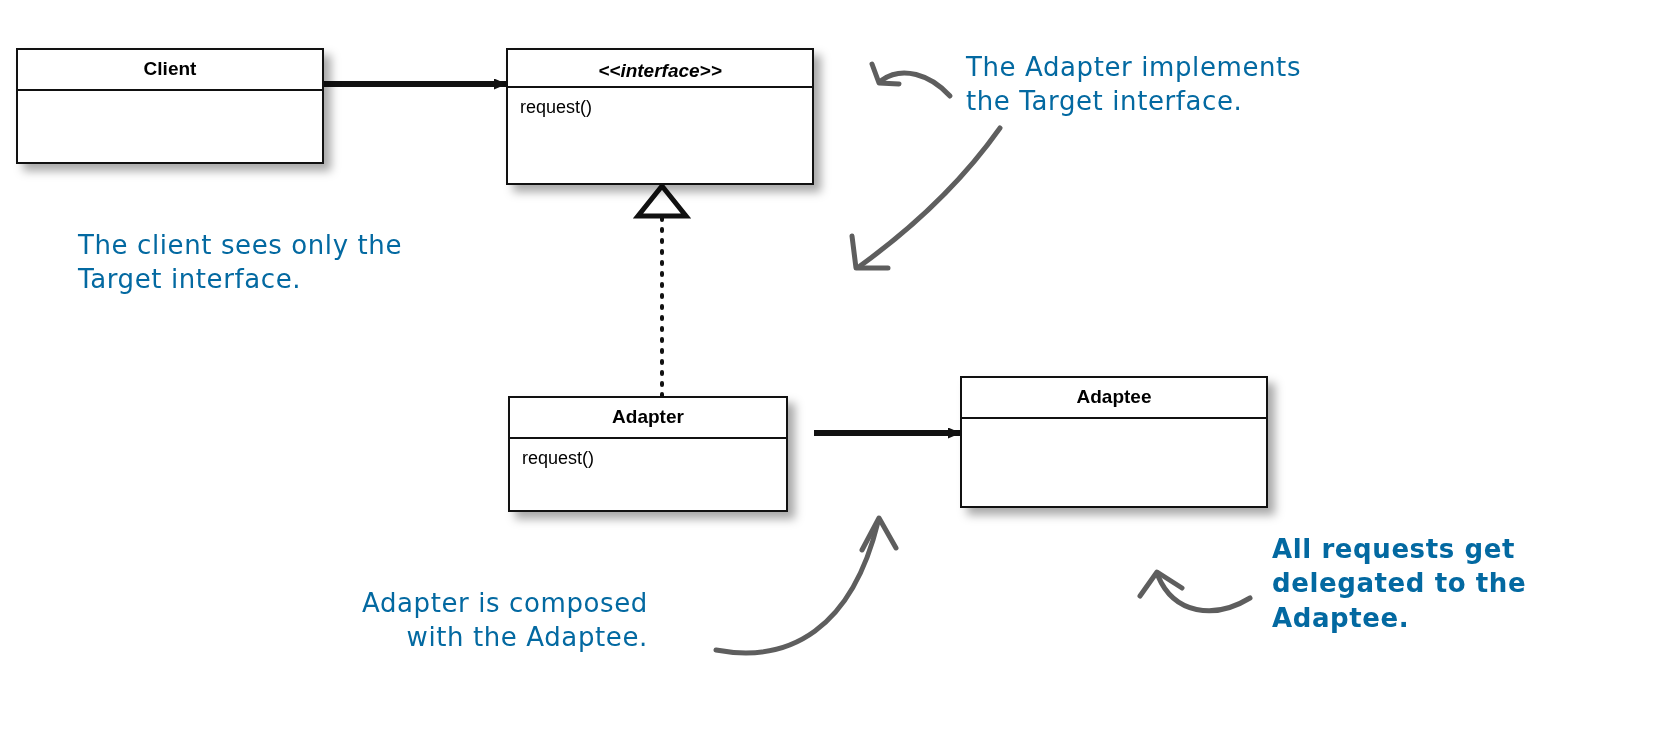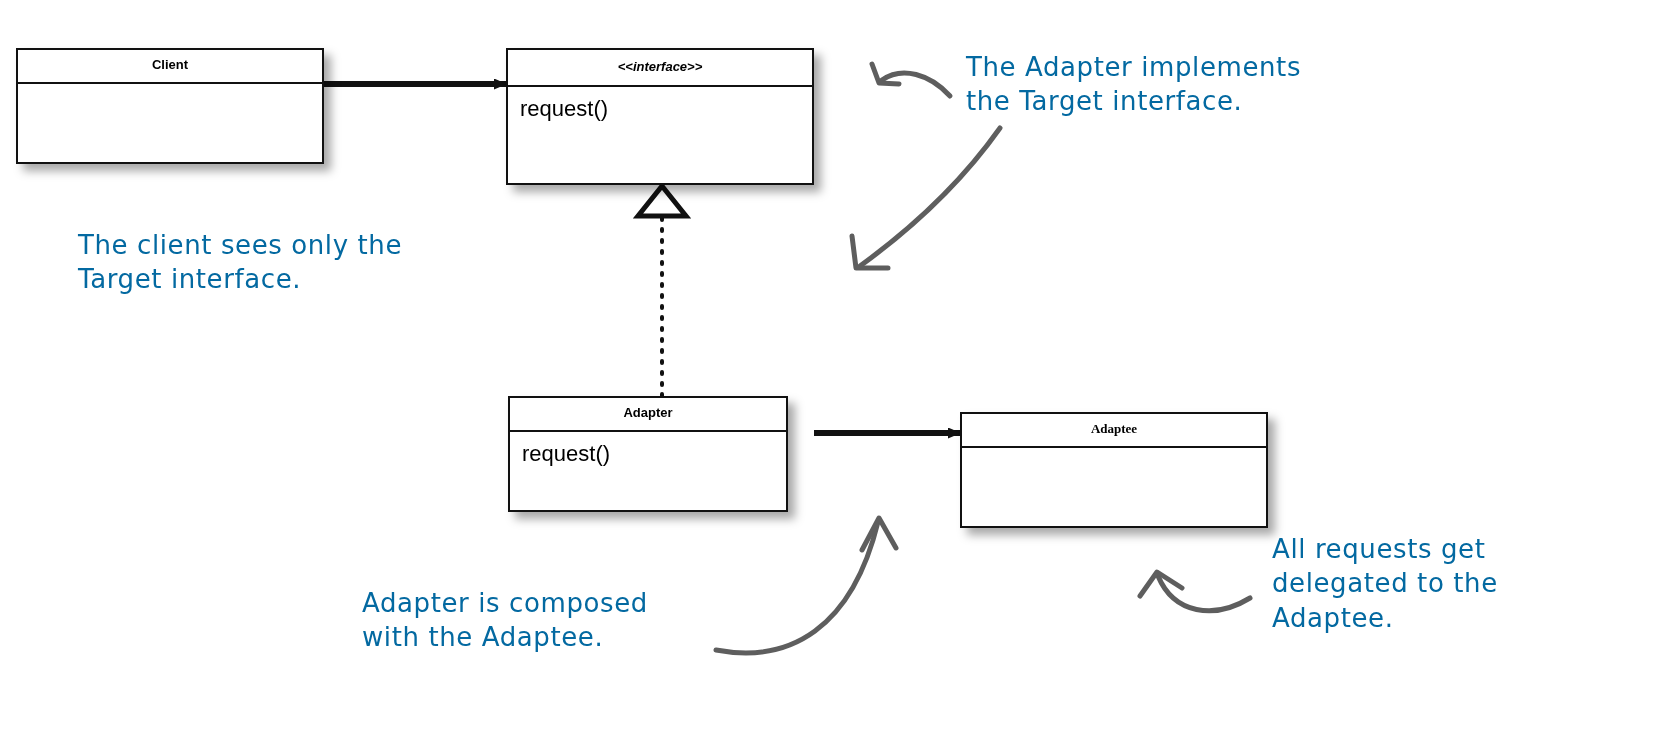--- a/index.html
+++ b/index.html
@@ -24,36 +24,36 @@
     position: absolute;
     background: #ffffff;
     border: 2px solid #111111;
     box-sizing: border-box;
     box-shadow: 7px 7px 9px rgba(0,0,0,0.34);
     z-index: 5;
   }
   .uml-header {
     text-align: center;
     font-weight: bold;
-    font-size: 13px;
+    font-size: 19px;
     color: #000000;
     line-height: 1.28;
     padding: 7px 6px 8px 6px;
     box-sizing: border-box;
   }
   .uml-header.iface {
     font-style: italic;
-    padding: 9px 6px 9px 6px;
+    padding: 9px 6px 3px 6px;
   }
   .uml-divider {
     height: 0;
     border-top: 2px solid #111111;
   }
   .uml-body {
-    font-size: 22px;
+    font-size: 18px;
     color: #000000;
     padding: 9px 0 0 12px;
     box-sizing: border-box;
     text-align: left;
   }
   .uml-body.empty { padding: 0; }
 
   
   .layer {
     position: absolute;
@@ -120,21 +120,21 @@
     <div class="uml-divider"></div>
     <div class="uml-body">request()</div>
   </div>
 
   <div class="uml-box" style="left:508px; top:396px; width:280px; height:116px;">
     <div class="uml-header">Adapter</div>
     <div class="uml-divider"></div>
     <div class="uml-body">request()</div>
   </div>
 
-  <div class="uml-box" style="left:960px; top:412px; width:308px; height:116px;font-family:Liberation Serif, serif;">
+  <div class="uml-box" style="left:960px; top:376px; width:308px; height:132px;">
     <div class="uml-header">Adaptee</div>
     <div class="uml-divider"></div>
   </div>
 
   <svg class="layer layer-over" viewBox="0 0 1661 750" xmlns="http://www.w3.org/2000/svg">
     <g fill="none" stroke="#5e5e5e" stroke-width="5" stroke-linecap="round" stroke-linejoin="round">
 
       <g>
         <path d="M950,96 C930,74 902,66 882,80"></path>
         <path d="M872,64 L879,83 L899,84"></path>
@@ -156,20 +156,20 @@
       </g>
     </g>
   </svg>
 
   <div class="note" style="left:78px; top:228px;">The client sees only the
 Target interface.</div>
 
   <div class="note" style="left:966px; top:50px;">The Adapter implements
 the Target interface.</div>
 
-  <div class="note" style="left:362px; top:586px;">Adapter is composed
+  <div class="note" style="left:362px; top:586px;text-align:right;">Adapter is composed
 with the Adaptee.</div>
 
-  <div class="note" style="left:1272px; top:532px;">All requests get
+  <div class="note" style="left:1272px; top:532px;font-weight:bold;">All requests get
 delegated to the
 Adaptee.</div>
 
 </div>
 
 </body></html>

